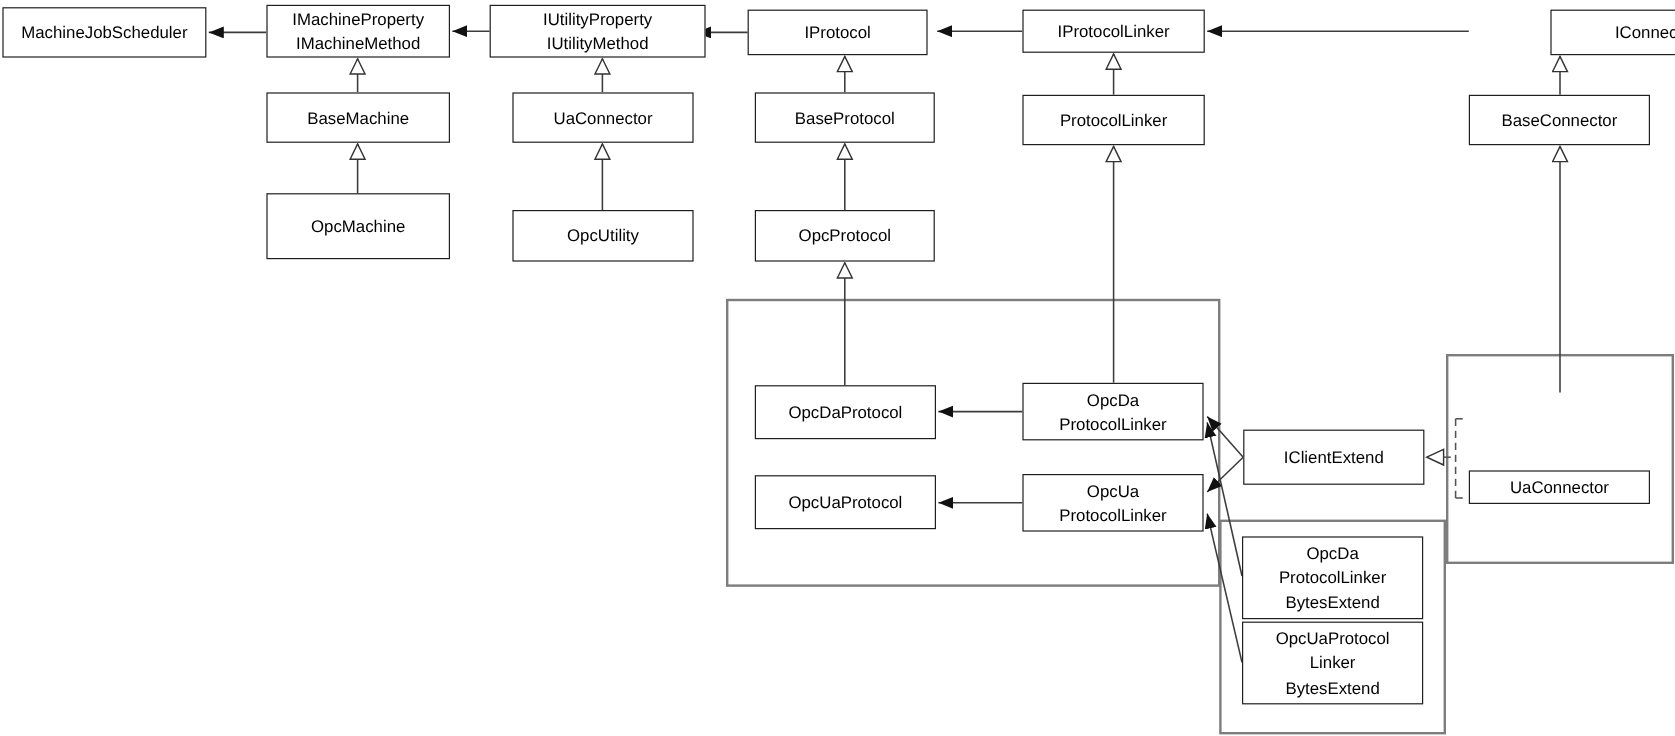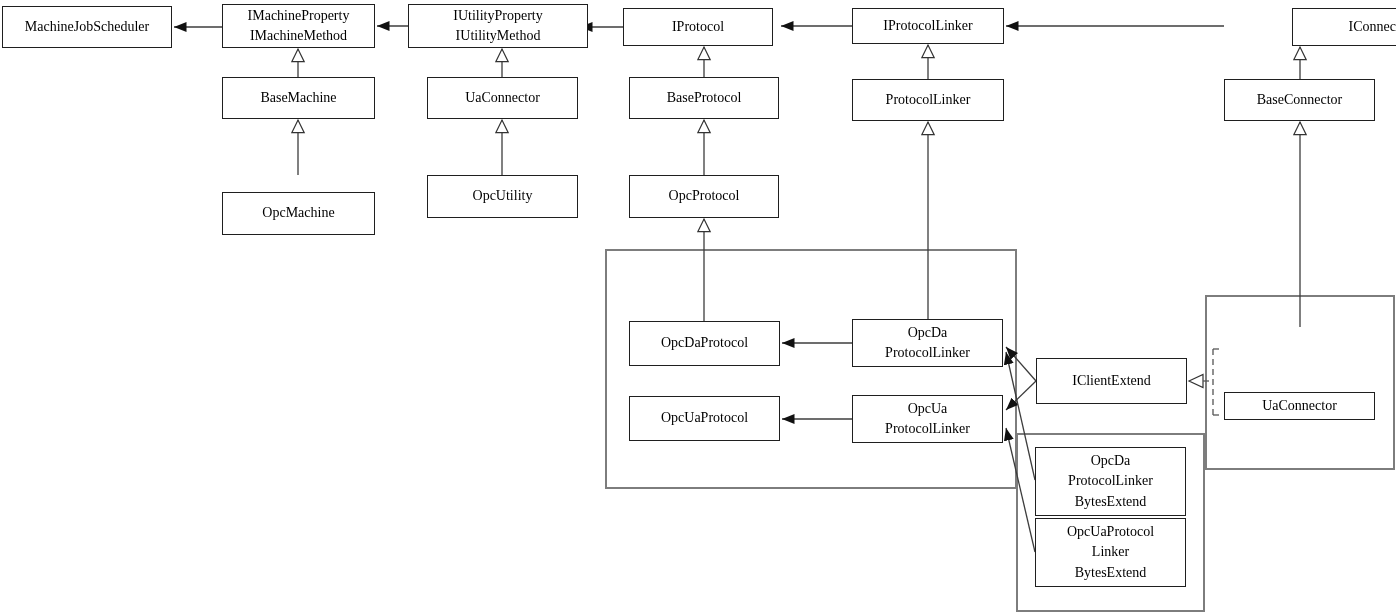--- a/index.html
+++ b/index.html
@@ -1,20 +1,20 @@
 <!DOCTYPE html>
 <html><head>
 <meta charset="utf-8">
 <style>
   html,body{margin:0;padding:0;background:#ffffff;}
   #stage{
     position:relative;
     width:1396px;height:613px;
     background:#ffffff;
-    font-family:Liberation Serif, serif;
+    font-family:Liberation Sans, sans-serif;
     overflow:hidden;
   }
   .container-frame{
     position:absolute;
     border:2px solid #7d7d7d;
     background:transparent;
     box-sizing:border-box;
   }
   #connector-layer{
     position:absolute;left:0;top:0;width:1396px;height:613px;
@@ -138,21 +138,21 @@
   <div class="node" style="left:623px;top:8px;width:150px;height:38px">IProtocol</div>
   <div class="node" style="left:852px;top:8px;width:152px;height:36px">IProtocolLinker</div>
   <div class="node" style="left:1292px;top:8px;width:176px;height:38px">IConnector</div>
 
   <div class="node" style="left:222px;top:77px;width:153px;height:42px">BaseMachine</div>
   <div class="node" style="left:427px;top:77px;width:151px;height:42px">UaConnector</div>
   <div class="node" style="left:629px;top:77px;width:150px;height:42px">BaseProtocol</div>
   <div class="node" style="left:852px;top:79px;width:152px;height:42px">ProtocolLinker</div>
   <div class="node" style="left:1224px;top:79px;width:151px;height:42px">BaseConnector</div>
 
-  <div class="node" style="left:222px;top:192px;width:153px;height:43px">OpcMachine</div>
+  <div class="node" style="left:222px;top:161px;width:153px;height:55px">OpcMachine</div>
   <div class="node" style="left:629px;top:175px;width:150px;height:43px">OpcProtocol</div>
   <div class="node" style="left:427px;top:175px;width:151px;height:43px">OpcUtility</div>
 
   <div class="node" style="left:629px;top:321px;width:151px;height:45px">OpcDaProtocol</div>
   <div class="node" style="left:629px;top:396px;width:151px;height:45px">OpcUaProtocol</div>
   <div class="node" style="left:852px;top:319px;width:151px;height:48px">OpcDa
 ProtocolLinker</div>
   <div class="node" style="left:852px;top:395px;width:151px;height:48px">OpcUa
 ProtocolLinker</div>
 

